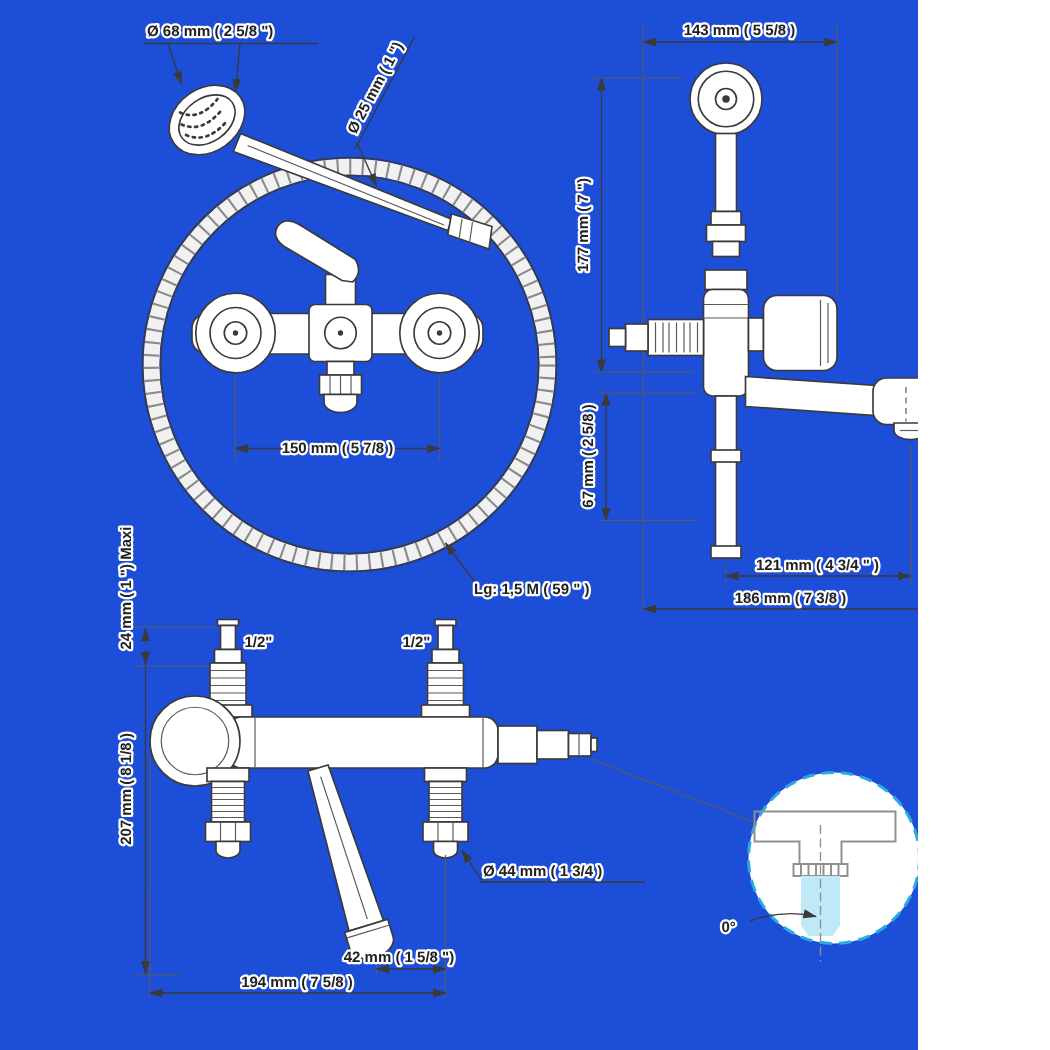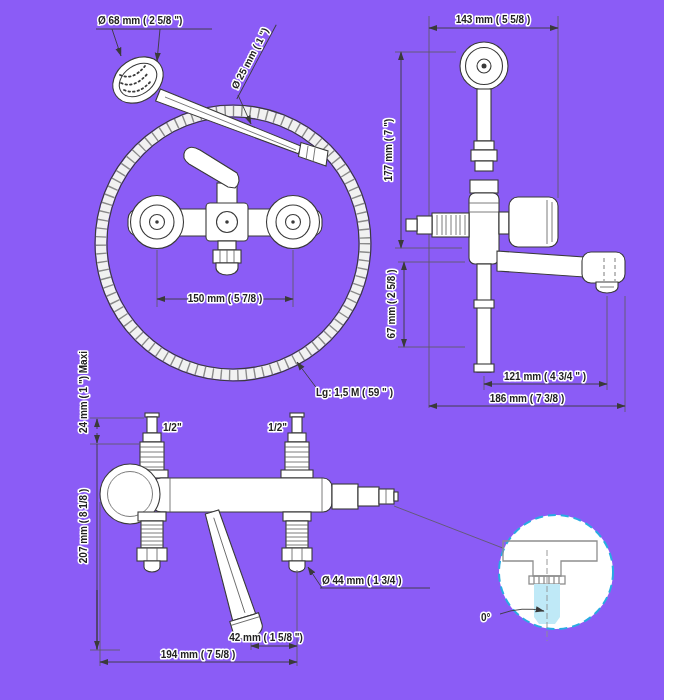--- a/index.html
+++ b/index.html
@@ -1,16 +1,16 @@
 <!DOCTYPE html>
 <html><head>
 <meta charset="utf-8">
 <style>
   html,body{margin:0;padding:0;background:#fff;}
-  .canvas{position:relative;width:664px;height:700px;background:#8b5cf6;overflow:hidden;}
+  .canvas{position:relative;width:612px;height:700px;background:#1d4ed8;overflow:hidden;}
   svg{display:block}
   .d {fill:#ffffff;stroke:#3a3a3a;stroke-width:1.1;}
   .o {fill:none;stroke:#3a3a3a;stroke-width:1.1;}
   .t {fill:none;stroke:#5a5a5a;stroke-width:0.8;}
   .dl{fill:none;stroke:#3a3a3a;stroke-width:0.9;}
   .g {fill:none;stroke:#8f8f8f;stroke-width:1.3;}
   text.dim{font:bold 10px "Liberation Sans",sans-serif;fill:#222;stroke:#fff;stroke-width:3px;paint-order:stroke;stroke-linejoin:round;}
 </style>
 </head>
 <body>

